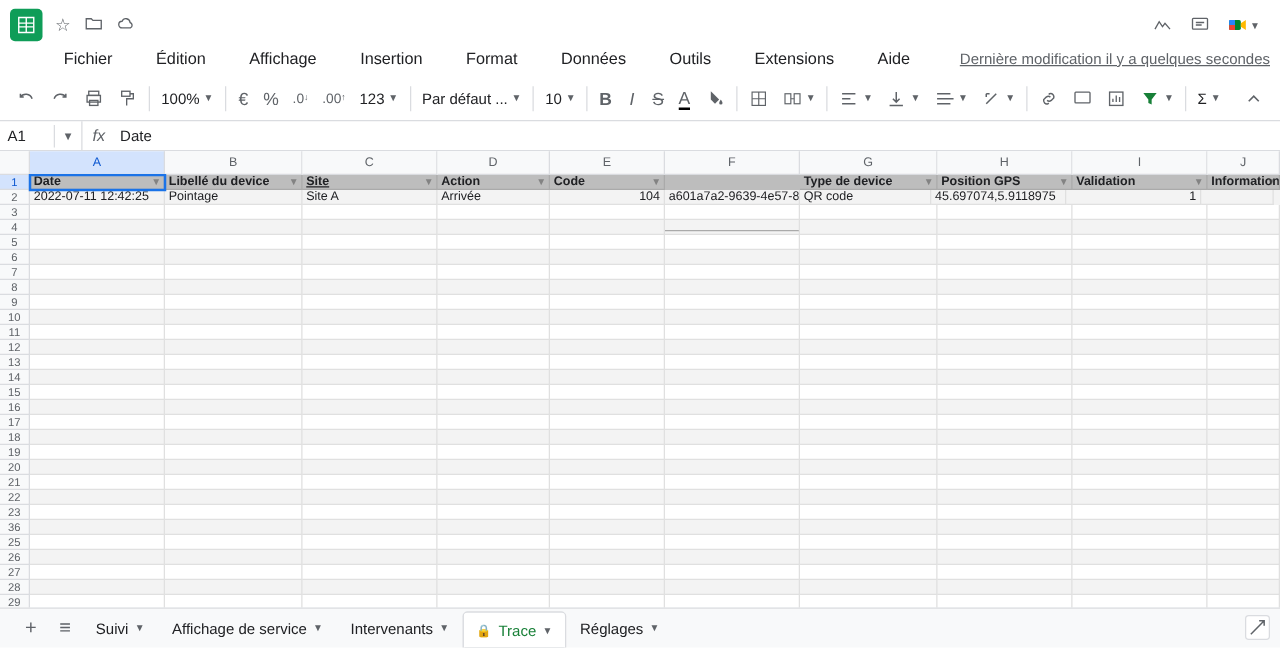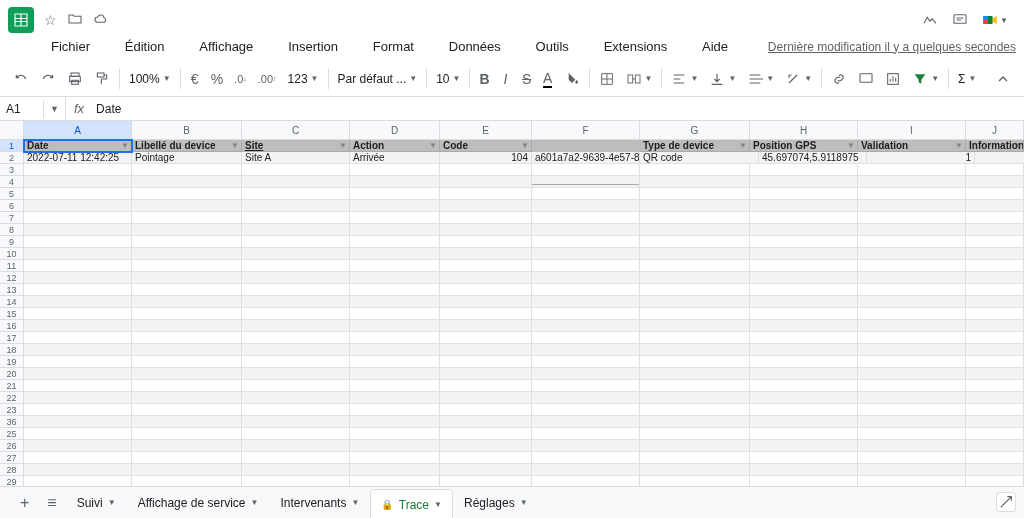--- a/index.html
+++ b/index.html
@@ -337,21 +337,21 @@
           <div class="cell" style="width: 108px;">Validation<span class="filter-icon" style="opacity: 0.5;">▼</span></div>
           <div class="cell" style="width: 58px;">Information<span class="filter-icon" style="opacity: 0.5;">▼</span></div>
         </div>
         <div class="row even">
           <div class="cell" style="width: 108px;">2022-07-11 12:42:25</div>
           <div class="cell" style="width: 110px;">Pointage</div>
           <div class="cell" style="width: 108px;">Site A</div>
           <div class="cell" style="width: 90px;">Arrivée</div>
           <div class="cell" style="width: 92px; justify-content: flex-end;">104</div>
           <div class="cell" style="width: 108px;">a601a7a2-9639-4e57-8266-a8</div>
-          <div class="cell" style="width: 119px;">QR code</div>
+          <div class="cell" style="width: 105px;">QR code</div>
           <div class="cell" style="width: 108px;">45.697074,5.9118975</div>
           <div class="cell" style="width: 108px; justify-content: flex-end;">1</div>
           <div class="cell" style="width: 58px;"></div>
         </div>
         <div class="row odd">
           <div class="cell" style="width: 108px;"></div>
           <div class="cell" style="width: 110px;"></div>
           <div class="cell" style="width: 108px;"></div>
           <div class="cell" style="width: 90px;"></div>
           <div class="cell" style="width: 92px;"></div>

